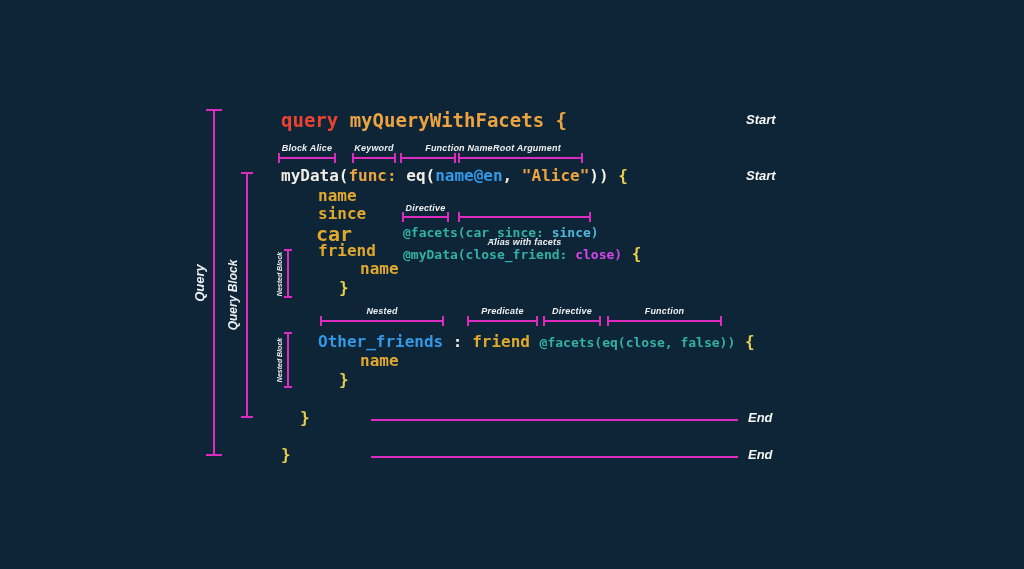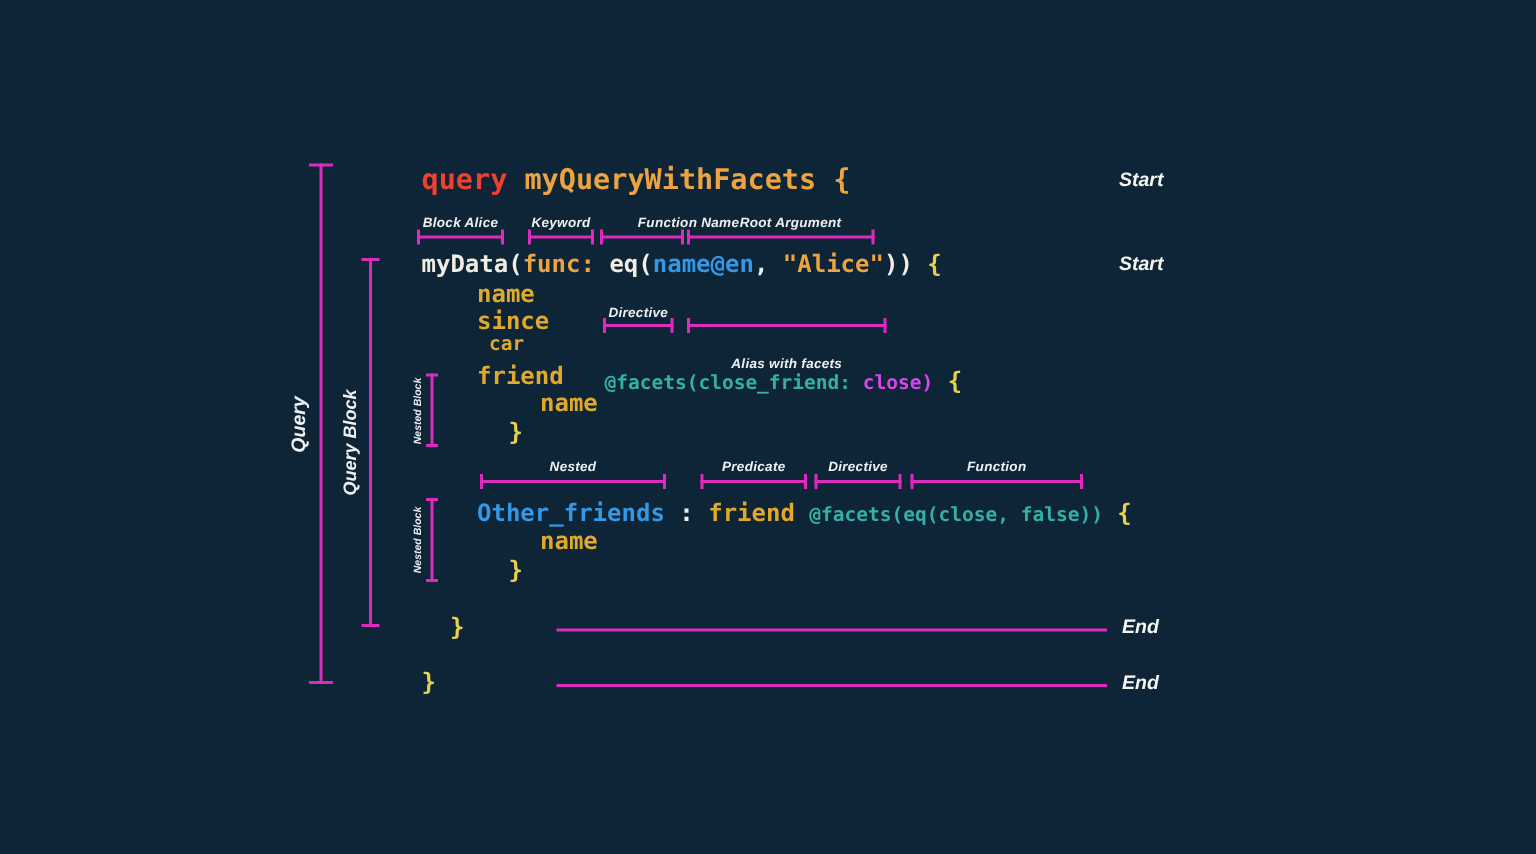--- a/index.html
+++ b/index.html
@@ -50,23 +50,24 @@
 </style>
 </head>
 <body style="background: rgb(13, 37, 55);">
 
 <div id="canvas" style="background: rgb(13, 37, 55);">
   <div id="code-layer" class="layer">
       <div class="code-line" style="left: 281px; top: 110px; font-size: 19px;"><span class="code-token" style="color: rgb(239, 65, 48);">query </span><span class="code-token" style="color: rgb(237, 164, 64);">myQueryWithFacets {</span></div>
       <div class="code-line" style="left: 281px; top: 167px; font-size: 16px;"><span class="code-token" style="color: rgb(242, 237, 227);">myData(</span><span class="code-token" style="color: rgb(237, 164, 64);">func:</span><span class="code-token" style="color: rgb(242, 237, 227);"> </span><span class="code-token" style="color: rgb(242, 237, 227);">eq(</span><span class="code-token" style="color: rgb(51, 153, 230);">name@en</span><span class="code-token" style="color: rgb(242, 237, 227);">, </span><span class="code-token" style="color: rgb(237, 164, 64);">"Alice"</span><span class="code-token" style="color: rgb(242, 237, 227);">))</span><span class="code-token" style="color: rgb(232, 207, 78);"> {</span></div>
       <div class="code-line" style="left: 318px; top: 187px; font-size: 16px;"><span class="code-token" style="color: rgb(224, 169, 46);">name</span></div>
       <div class="code-line" style="left: 318px; top: 205px; font-size: 16px;"><span class="code-token" style="color: rgb(224, 169, 46);">since</span></div>
-      <div class="code-line" style="left: 326px; top: 223px; font-size: 13px;"><span class="code-token" style="color: rgb(224, 169, 46);">car</span></div>
+      <div class="code-line" style="left: 316px; top: 223px; font-size: 20px;"><span class="code-token" style="color: rgb(224, 169, 46);">car</span></div>
+      <div class="code-line" style="left: 403px; top: 226px; font-size: 13px;"><span class="code-token" style="color: rgb(52, 177, 166);">@facets(car_since:</span><span class="code-token" style="color: rgb(79, 184, 220);"> since)</span></div>
       <div class="code-line" style="left: 318px; top: 242px; font-size: 16px;"><span class="code-token" style="color: rgb(224, 169, 46);">friend</span></div>
-      <div class="code-line" style="left: 403px; top: 245px; font-size: 13px;"><span class="code-token" style="color: rgb(52, 177, 166);">@facets(close_friend:</span><span class="code-token" style="color: #d946ef;"> close)</span><span class="code-token" style="color: rgb(232, 207, 78); font-size: 16px;"> {</span></div>
+      <div class="code-line" style="left: 403px; top: 245px; font-size: 13px;"><span class="code-token" style="color: rgb(52, 177, 166);">@myData(close_friend:</span><span class="code-token" style="color: #d946ef;"> close)</span><span class="code-token" style="color: rgb(232, 207, 78); font-size: 16px;"> {</span></div>
       <div class="code-line" style="left: 360px; top: 260px; font-size: 16px;"><span class="code-token" style="color: rgb(224, 169, 46);">name</span></div>
       <div class="code-line" style="left: 339px; top: 279px; font-size: 16px;"><span class="code-token" style="color: rgb(232, 207, 78);">}</span></div>
       <div class="code-line" style="left: 318px; top: 333px; font-size: 16px;"><span class="code-token" style="color: rgb(51, 153, 230);">Other_friends</span><span class="code-token" style="color: rgb(242, 237, 227);"> : </span><span class="code-token" style="color: rgb(224, 169, 46);">friend </span><span class="code-token" style="color: rgb(52, 177, 166); font-size: 13px;">@facets(eq(close, false))</span><span class="code-token" style="color: rgb(232, 207, 78);"> {</span></div>
       <div class="code-line" style="left: 360px; top: 352px; font-size: 16px;"><span class="code-token" style="color: rgb(224, 169, 46);">name</span></div>
       <div class="code-line" style="left: 339px; top: 371px; font-size: 16px;"><span class="code-token" style="color: rgb(232, 207, 78);">}</span></div>
       <div class="code-line" style="left: 300px; top: 409px; font-size: 16px;"><span class="code-token" style="color: rgb(232, 207, 78);">}</span></div>
       <div class="code-line" style="left: 281px; top: 446px; font-size: 16px;"><span class="code-token" style="color: rgb(232, 207, 78);">}</span></div>
     </div>
   <div id="annotation-layer" class="layer">
       <div>

